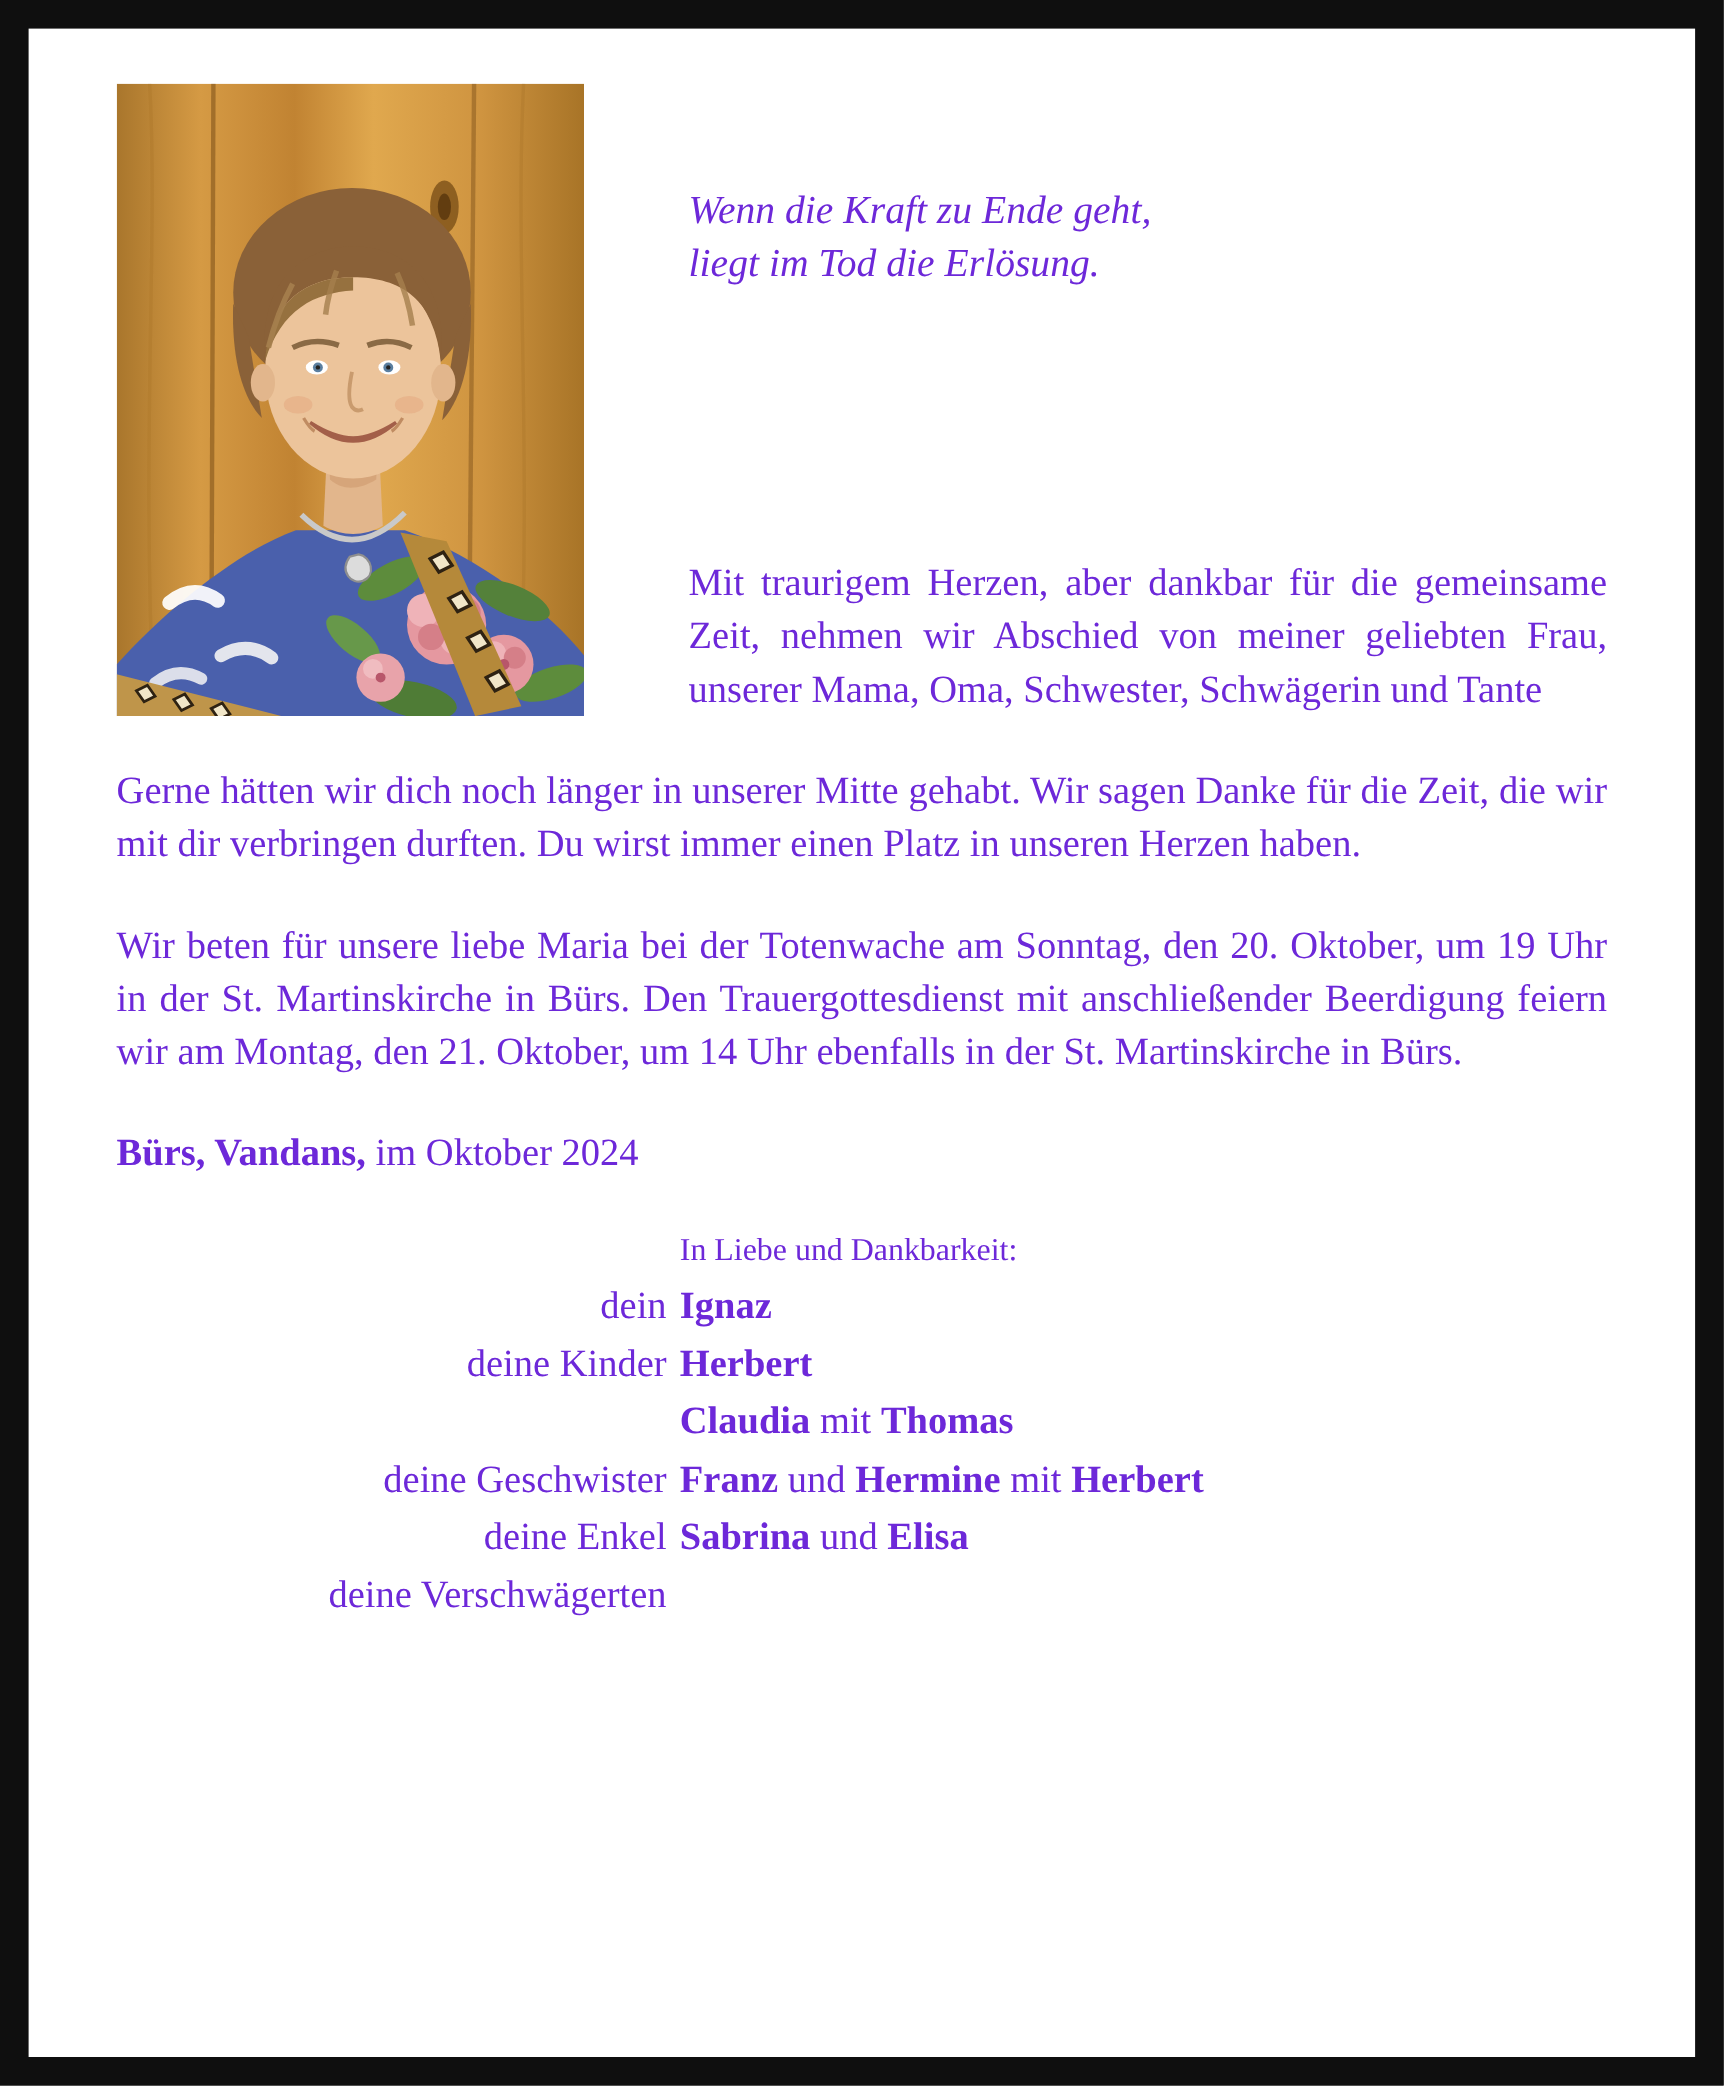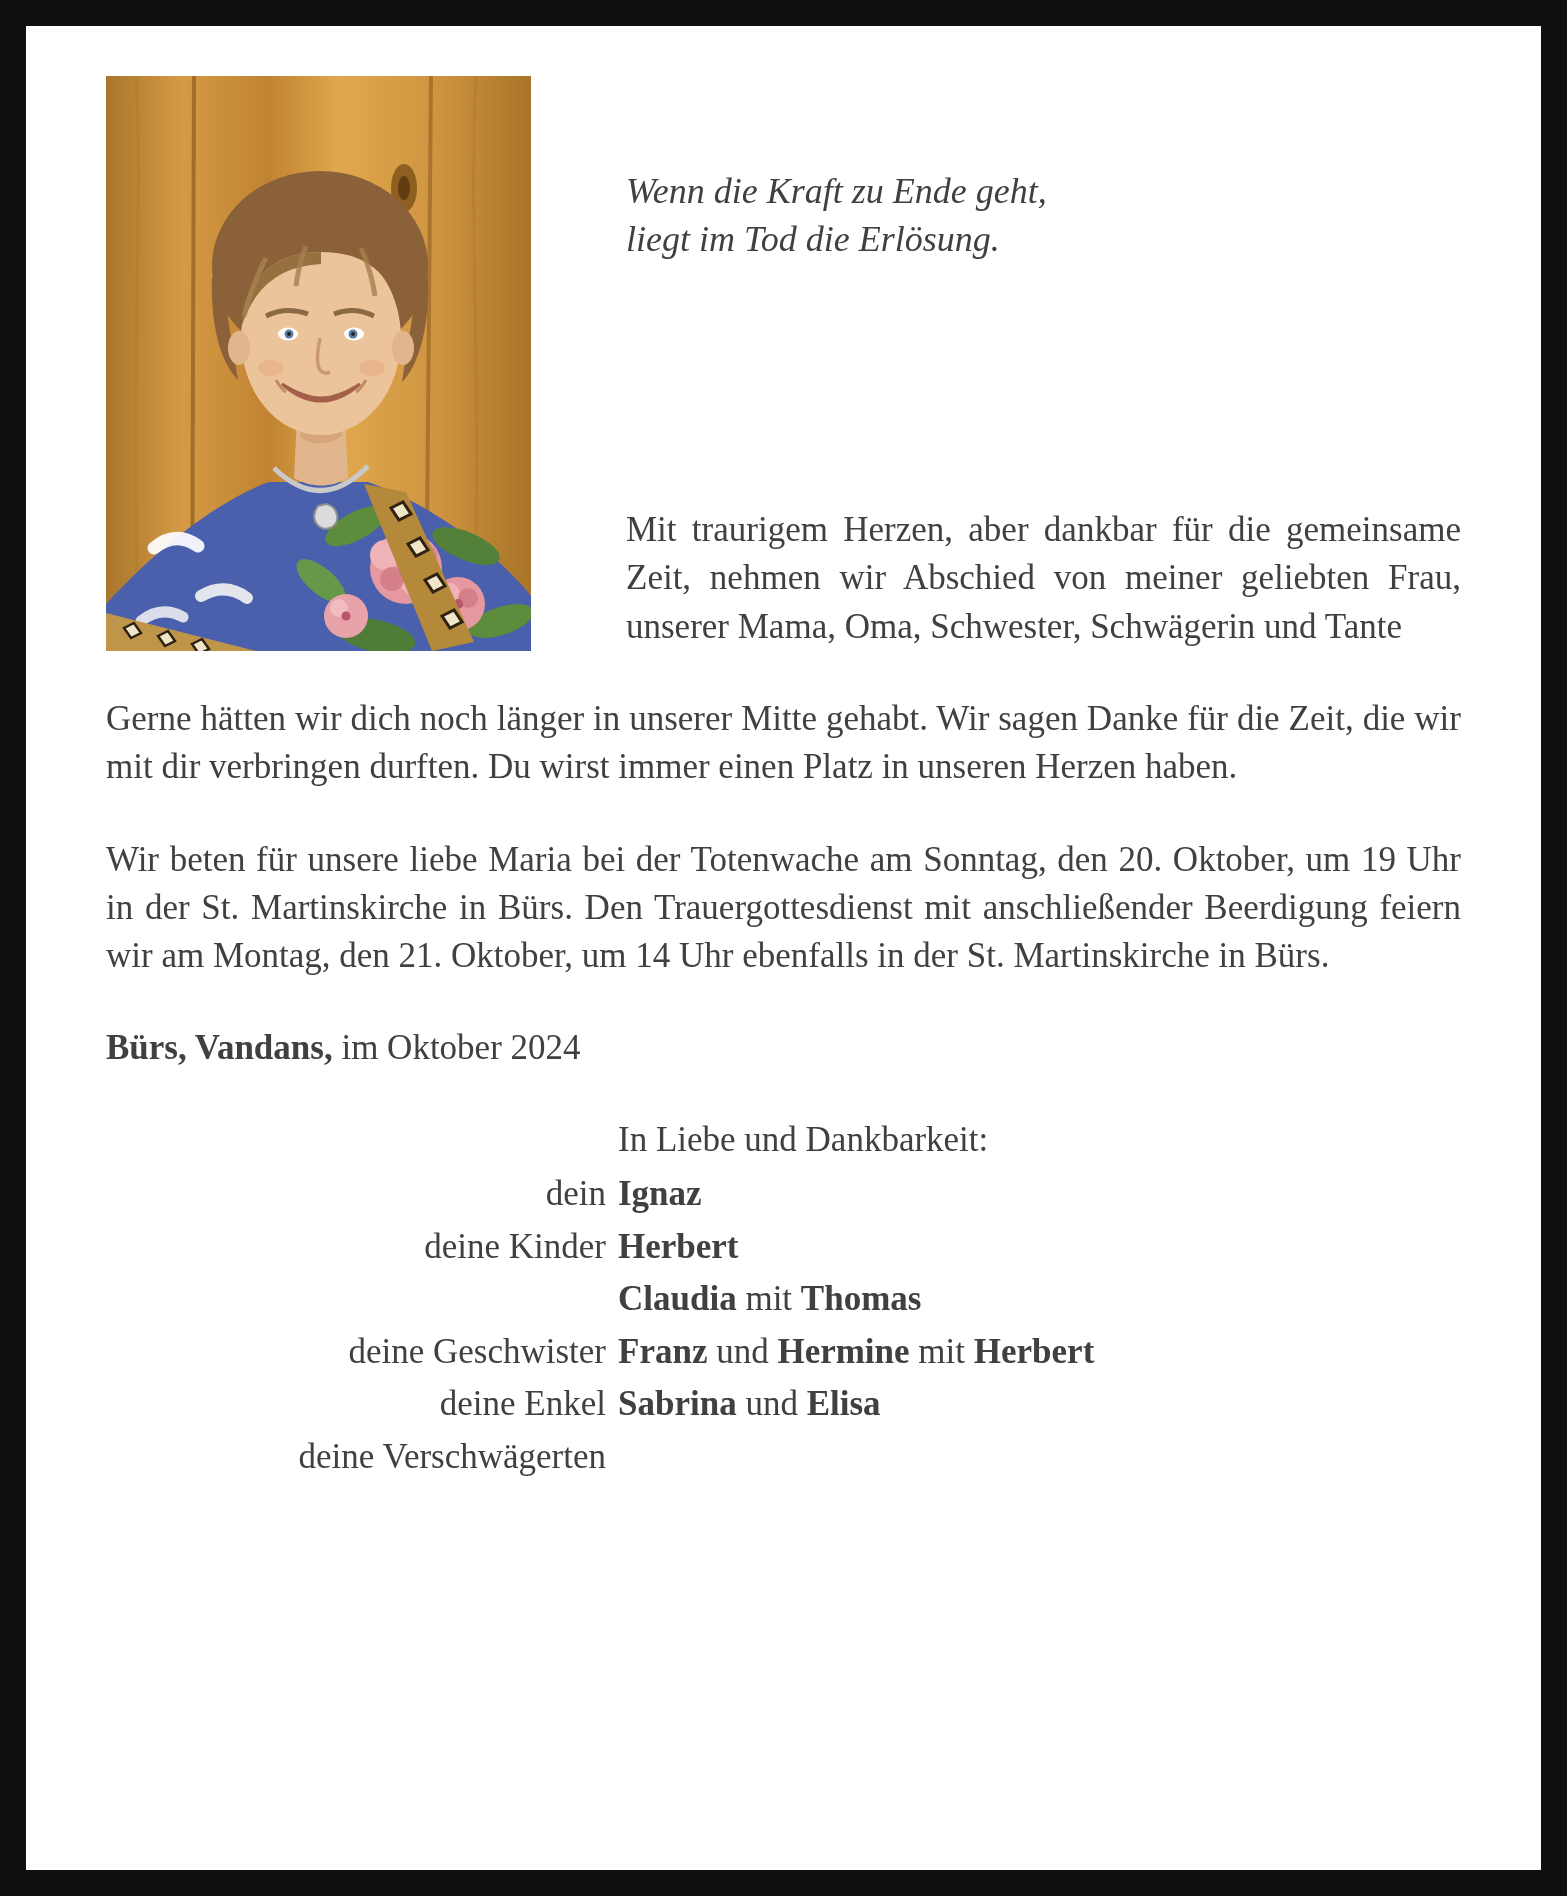--- a/index.html
+++ b/index.html
@@ -9,21 +9,21 @@
     padding: 26px;
     box-sizing: border-box;
   }
   .paper {
     width: 100%; height: 100%;
     background: #ffffff;
     box-sizing: border-box;
     padding: 50px 80px 0 80px;
     overflow: hidden;
     font-family: "Liberation Serif", "DejaVu Serif", serif;
-    color: #404040;
+    color: #6d28d9;
   }
   .top-section { display: flex; }
   .photo-wrap { flex: none; width: 425px; height: 575px; overflow: hidden; }
   .right-col {
     flex: 1; margin-left: 95px; height: 575px;
     display: flex; flex-direction: column; justify-content: space-between;
   }
   .quote {
     margin-top: 92px;
     font-style: italic;
@@ -33,21 +33,21 @@
     font-size: 35px; line-height: 1.38;
     text-align: justify;
     margin: 0;
   }
   .name-block { width: 1080px; text-align: center; margin-top: 38px; }
   .deceased-name { font-size: 100px; line-height: 1.02; font-weight: normal; margin: 0; letter-spacing: 1px; }
   .life-dates { font-size: 37px; font-weight: bold; margin-top: 16px; }
   .para { font-size: 35px; line-height: 1.38; text-align: justify; margin: 44px 0 0 0; }
   .place-line { font-size: 35px; margin-top: 48px; }
   .place-line b { font-weight: bold; }
-  .closing-line { font-size: 35px; margin-top: 52px; margin-left: 512px; }
+  .closing-line { font-size: 29px; margin-top: 52px; margin-left: 512px; }
   .family-list { margin-top: 8px; font-size: 35px; line-height: 1.5; }
   .family-row { display: grid; grid-template-columns: 500px 1fr; column-gap: 12px; }
   .family-label { text-align: right; }
   .family-names b { font-weight: bold; }
 </style>
 </head>
 <body>
 
 <div class="frame">
   <div class="paper">

